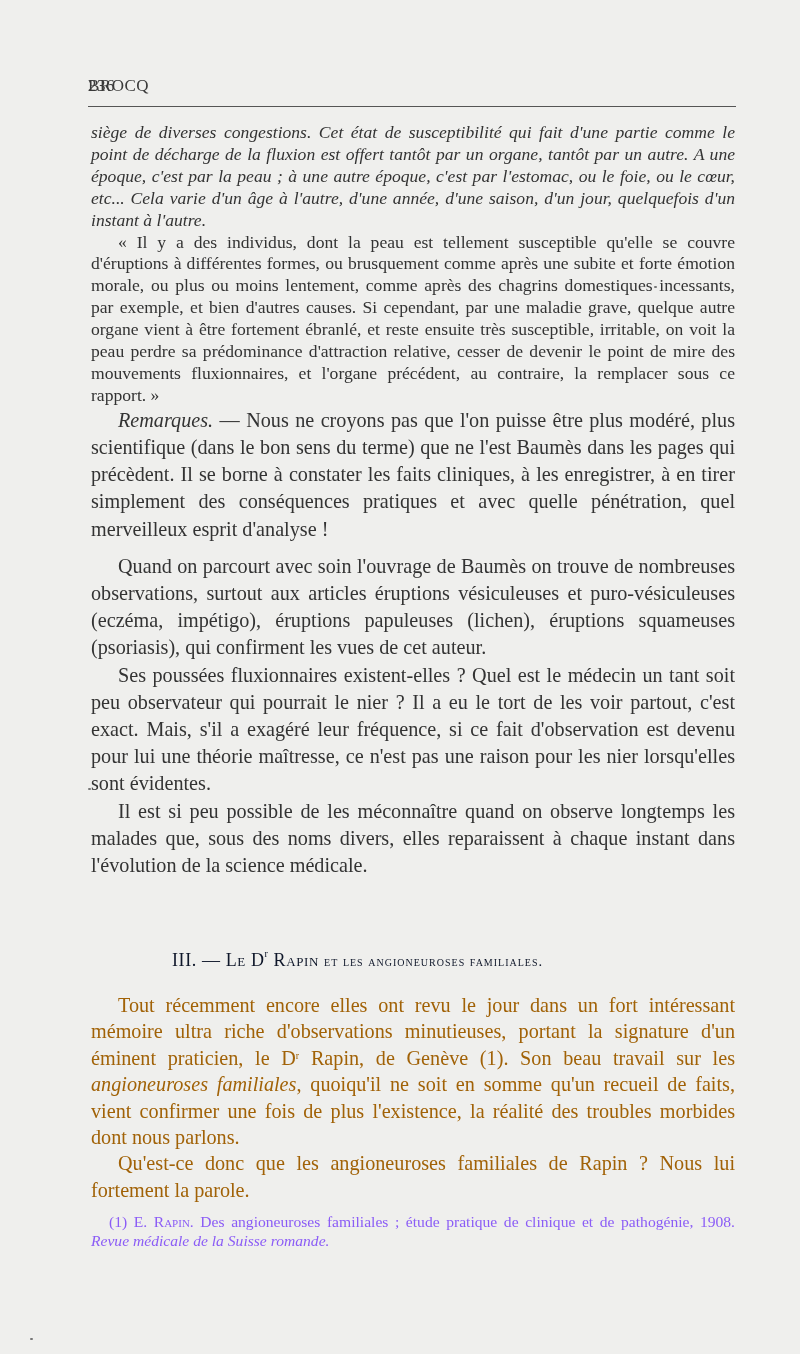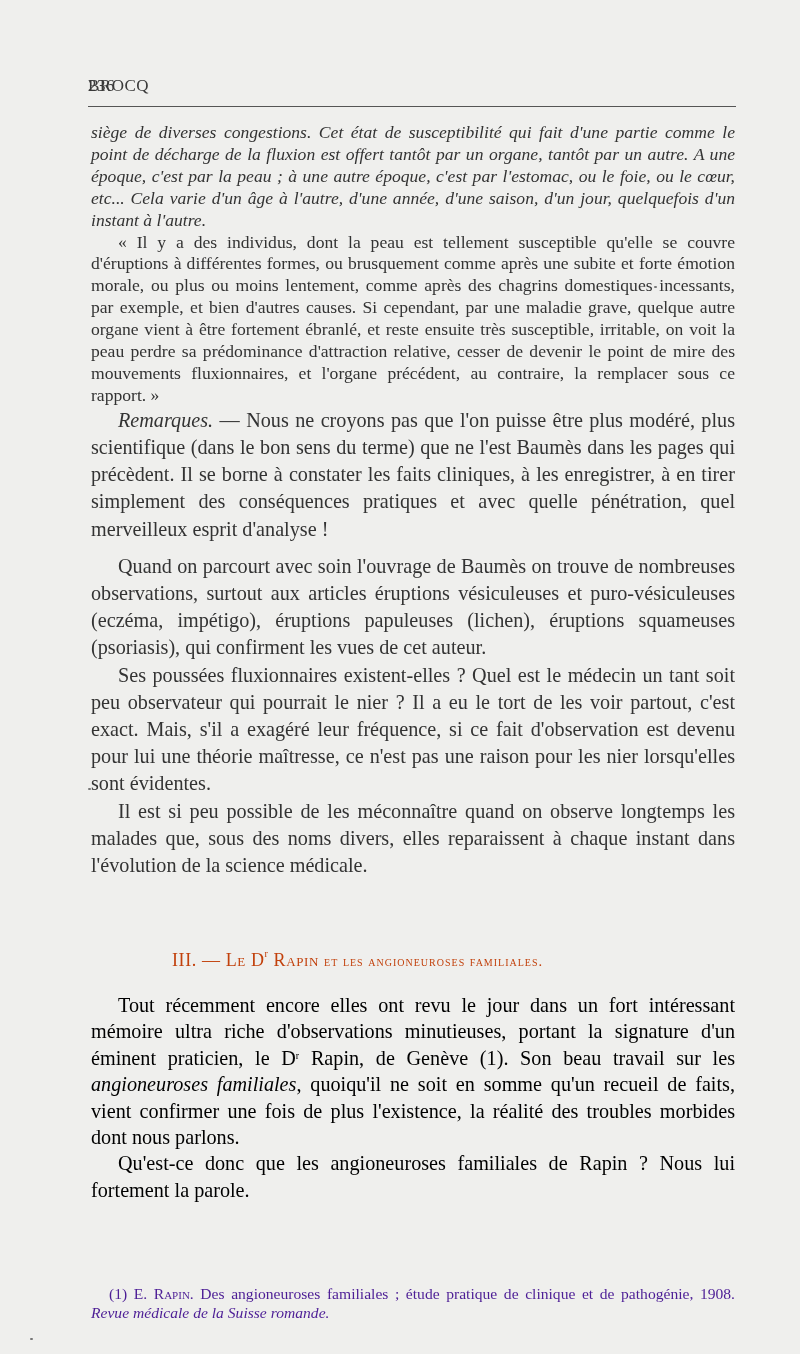--- a/index.html
+++ b/index.html
@@ -30,35 +30,35 @@
   .body-text p { margin: 0; text-indent: 27px; }
   .body-text p.no-indent { text-indent: 0; font-style: italic; }
   .quote { font-size: 17.6px; line-height: 21.9px; }
   .large {
     font-size: 20.2px; line-height: 27.2px;
   }
   .sp-before { margin-top: 10px !important; }
   em { font-style: italic; }
   .section-heading {
     position: absolute; left: 172px; top: 950px; width: 560px;
-    font-size: 18px; color: #c2410c; letter-spacing: 0.6px;
+    font-size: 18px; color: #0f172a; letter-spacing: 0.6px;
     white-space: nowrap;
   }
   .sc { font-variant: small-caps; }
   .sc-small { font-size: 14.5px; letter-spacing: 1px; }
   sup { font-size: 10px; vertical-align: top; position: relative; top: -2px; }
   .section-two {
     position: absolute; left: 91px; top: 992px; width: 644px;
     font-size: 20.2px; line-height: 26.4px;
-    text-align: justify; color: #000000;
+    text-align: justify; color: #a16207;
   }
   .section-two p { margin: 0; text-indent: 27px; }
   .footnote {
-    position: absolute; left: 91px; top: 1284px; width: 644px;
-    font-size: 15.6px; line-height: 19px; color: #4c1d95;
+    position: absolute; left: 91px; top: 1212px; width: 644px;
+    font-size: 15.6px; line-height: 19px; color: #8b5cf6;
     text-align: justify;
   }
   .footnote p { margin: 0; text-indent: 18px; }
   .speck { position: absolute; width: 3px; height: 2px; background: #777; border-radius: 1px; }
 </style>
 </head>
 <body>
 
 <div class="page">
 

